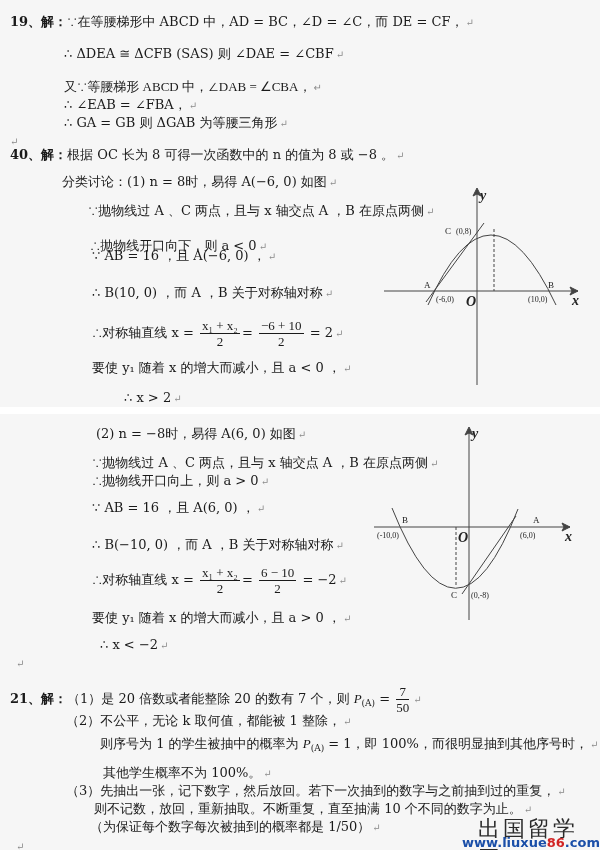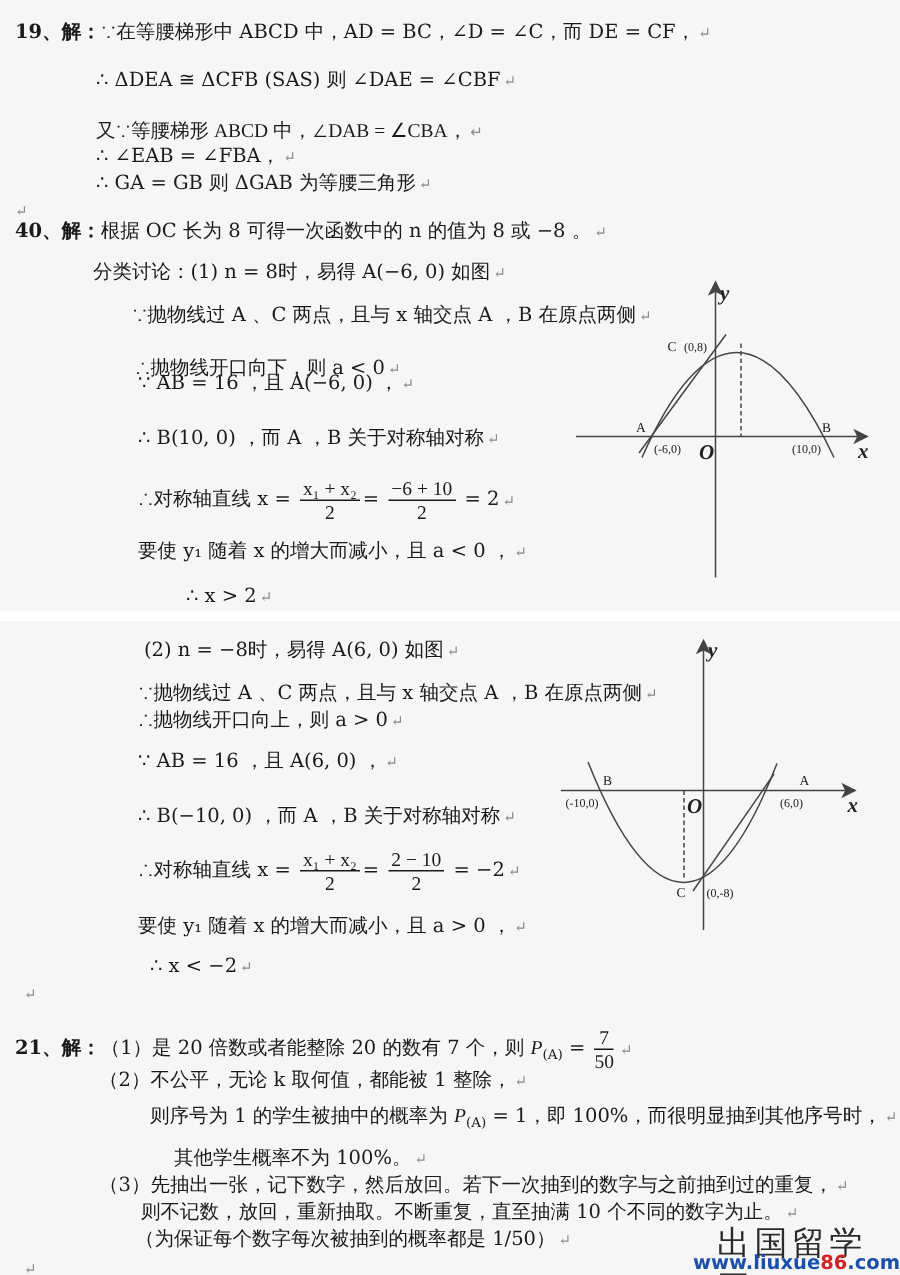--- a/index.html
+++ b/index.html
@@ -131,21 +131,21 @@
 </div>
 <div class="ln" style="left:92px;top:500px;">
   <span>∵ AB = 16 ，且 A(6, 0) ，</span><span class="ret">↵</span>
 </div>
 <div class="ln" style="left:92px;top:537px;">
   <span>∴ B(−10, 0) ，而 A ，B 关于对称轴对称</span><span class="ret">↵</span>
 </div>
 <div class="ln" style="left:92px;top:561px;line-height:34px;">
   <span>∴对称轴直线 x =</span>
   <span class="frac"><span class="num">x₁ + x₂</span><span class="den">2</span></span>=
-  <span class="frac"><span class="num">2 − 10</span><span class="den">2</span></span>
+  <span class="frac"><span class="num">6 − 10</span><span class="den">2</span></span>
   <span>= −2</span><span class="ret">↵</span>
 </div>
 <div class="ln" style="left:92px;top:610px;">
   <span>要使 y₁ 随着 x 的增大而减小，且 a &gt; 0 ，</span><span class="ret">↵</span>
 </div>
 <div class="ln" style="left:100px;top:637px;">
   <span>∴ x &lt; −2</span><span class="ret">↵</span>
 </div>
 <div class="ln" style="left:14px;top:655px;"><span class="ret">↵</span></div>
 
@@ -156,21 +156,21 @@
   <span class="frac"><span class="num">7</span><span class="den">50</span></span><span class="ret">↵</span>
 </div>
 <div class="ln" style="left:66px;top:713px;">
   <span>（2）不公平，无论 k 取何值，都能被 1 整除，</span><span class="ret">↵</span>
 </div>
 <div class="ln" style="left:100px;top:736px;">
   <span>则序号为 1 的学生被抽中的概率为</span>
   <span class="m">P</span><span class="sub">(A)</span>
   <span>= 1，即 100%，而很明显抽到其他序号时，</span><span class="ret">↵</span>
 </div>
-<div class="ln" style="left:116px;top:765px;">
+<div class="ln" style="left:103px;top:765px;">
   <span>其他学生概率不为 100%。</span><span class="ret">↵</span>
 </div>
 <div class="ln" style="left:66px;top:783px;">
   <span>（3）先抽出一张，记下数字，然后放回。若下一次抽到的数字与之前抽到过的重复，</span><span class="ret">↵</span>
 </div>
 <div class="ln" style="left:94px;top:801px;">
   <span>则不记数，放回，重新抽取。不断重复，直至抽满 10 个不同的数字为止。</span><span class="ret">↵</span>
 </div>
 <div class="ln" style="left:90px;top:819px;">
   <span>（为保证每个数字每次被抽到的概率都是 1/50）</span><span class="ret">↵</span>

